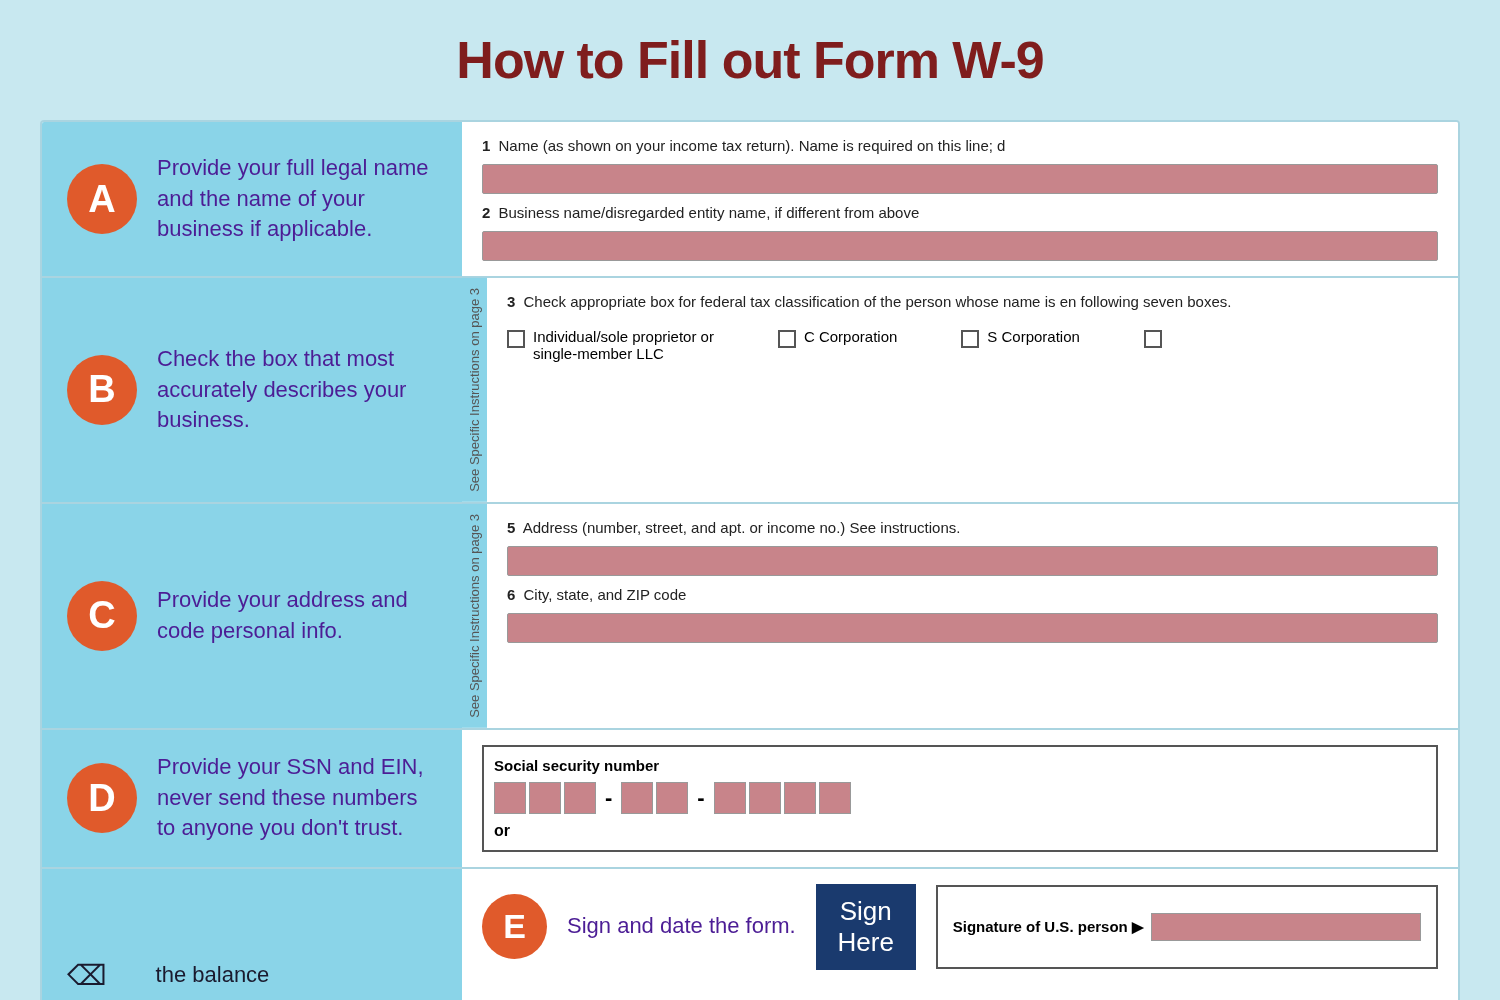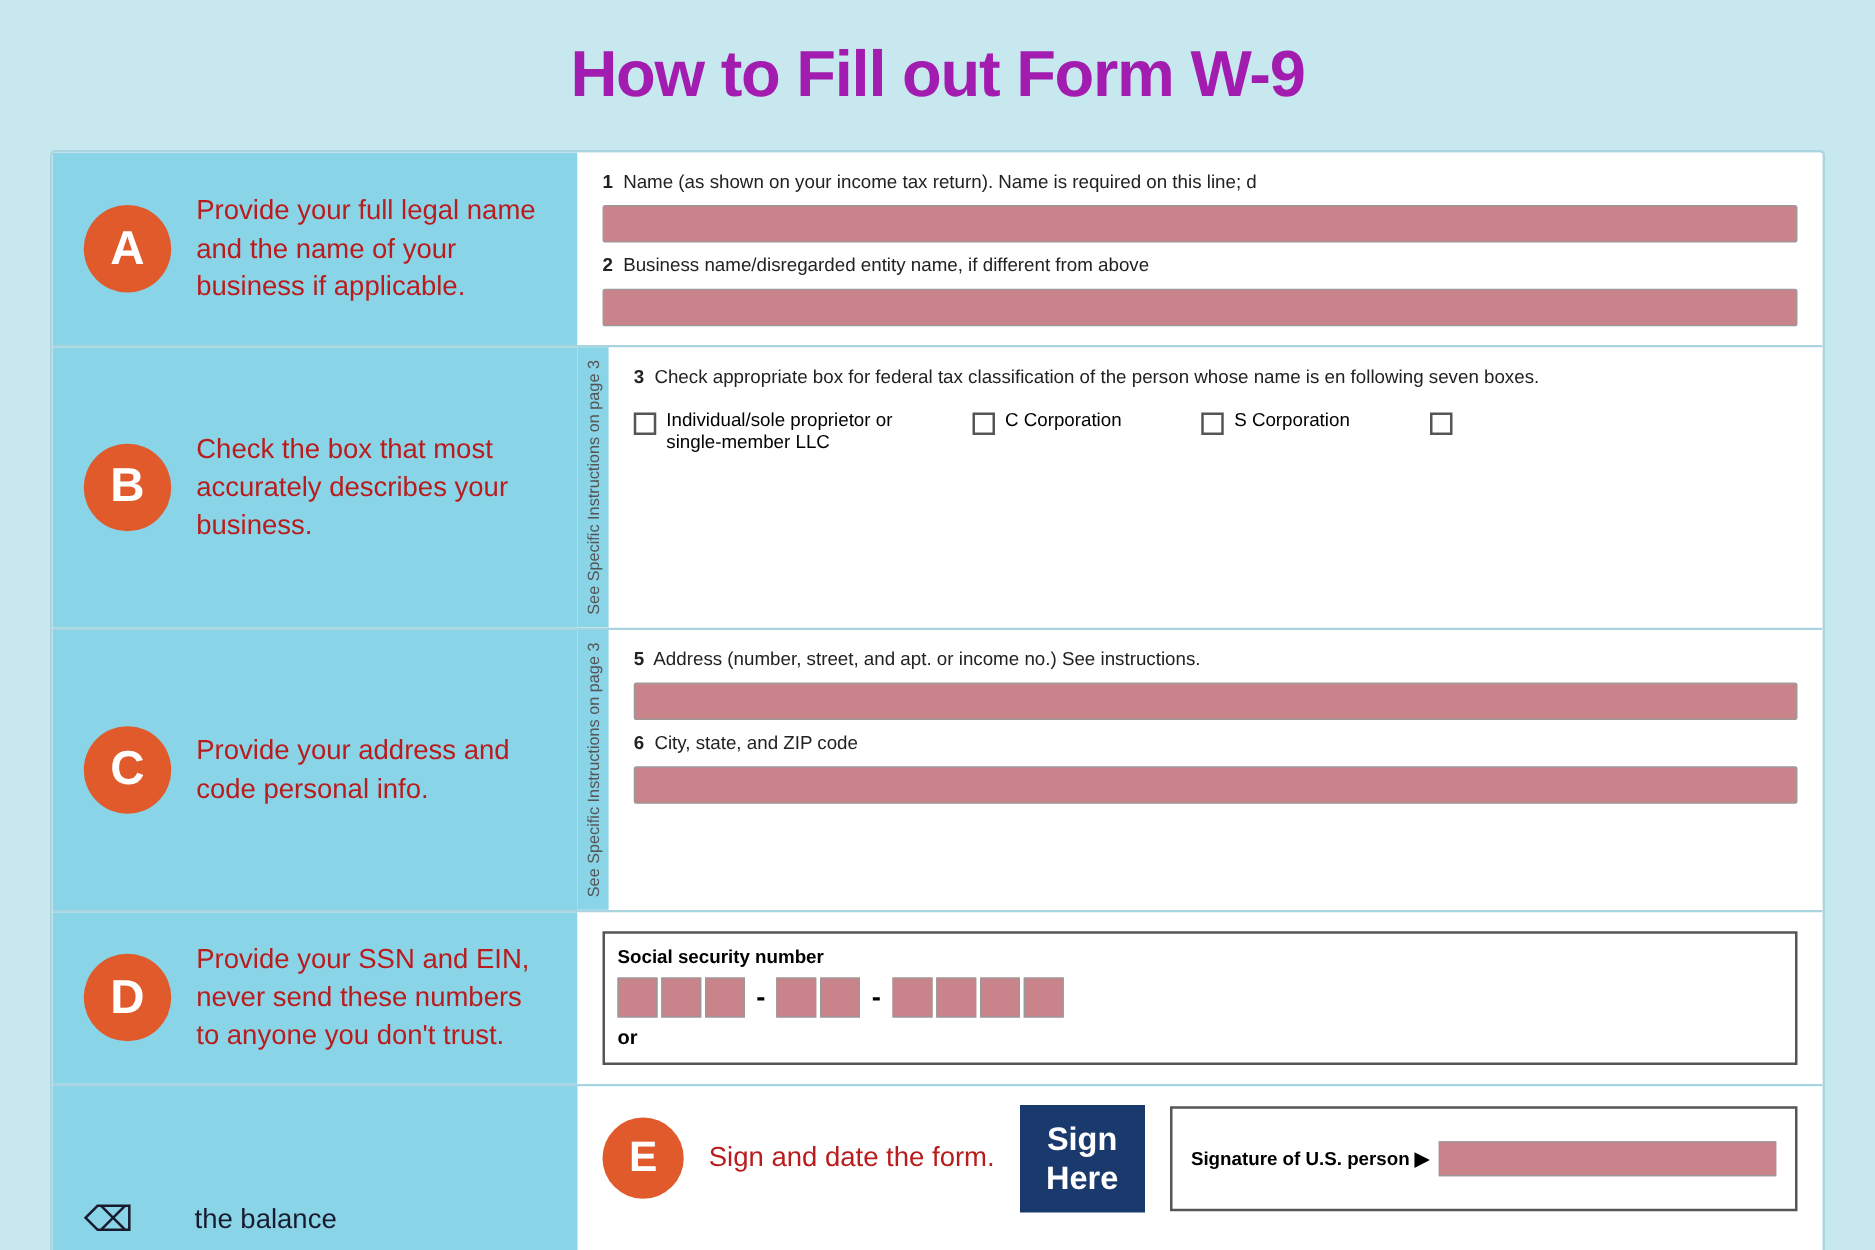--- a/index.html
+++ b/index.html
@@ -7,21 +7,21 @@
       background-color: #c8e8f0;
       font-family: Arial, sans-serif;
       width: 1500px;
       min-height: 1000px;
       padding: 30px 40px;
     }
     h1 {
       text-align: center;
       font-size: 52px;
       font-weight: 900;
-      color: #a21caf;
+      color: #7f1d1d;
       margin-bottom: 30px;
       letter-spacing: -1px;
     }
     .main-container {
       display: flex;
       flex-direction: column;
       gap: 0;
       border: 2px solid #aad4e0;
       background: #fff;
       border-radius: 4px;
@@ -51,21 +51,21 @@
       display: flex;
       align-items: center;
       justify-content: center;
       color: white;
       font-size: 38px;
       font-weight: 900;
       flex-shrink: 0;
     }
     .left-text {
       font-size: 22px;
-      color: #b91c1c;
+      color: #4c1d95;
       line-height: 1.4;
     }
     .right-panel {
       flex: 1;
       background: white;
       padding: 15px 20px;
       display: flex;
       flex-direction: column;
       gap: 10px;
       position: relative;
@@ -161,21 +161,21 @@
     }
     .ssn-or {
       font-size: 16px;
       font-weight: bold;
       margin-top: 8px;
     }
     .sign-here-box {
       background: #1a3a6e;
       color: white;
       font-size: 26px;
-      font-weight: 700;
+      font-weight: 400;
       padding: 12px 18px;
       text-align: center;
       line-height: 1.2;
       min-width: 100px;
     }
     .signature-field {
       border: 2px solid #555;
       padding: 26px 15px;
       flex: 1;
       font-size: 15px;

